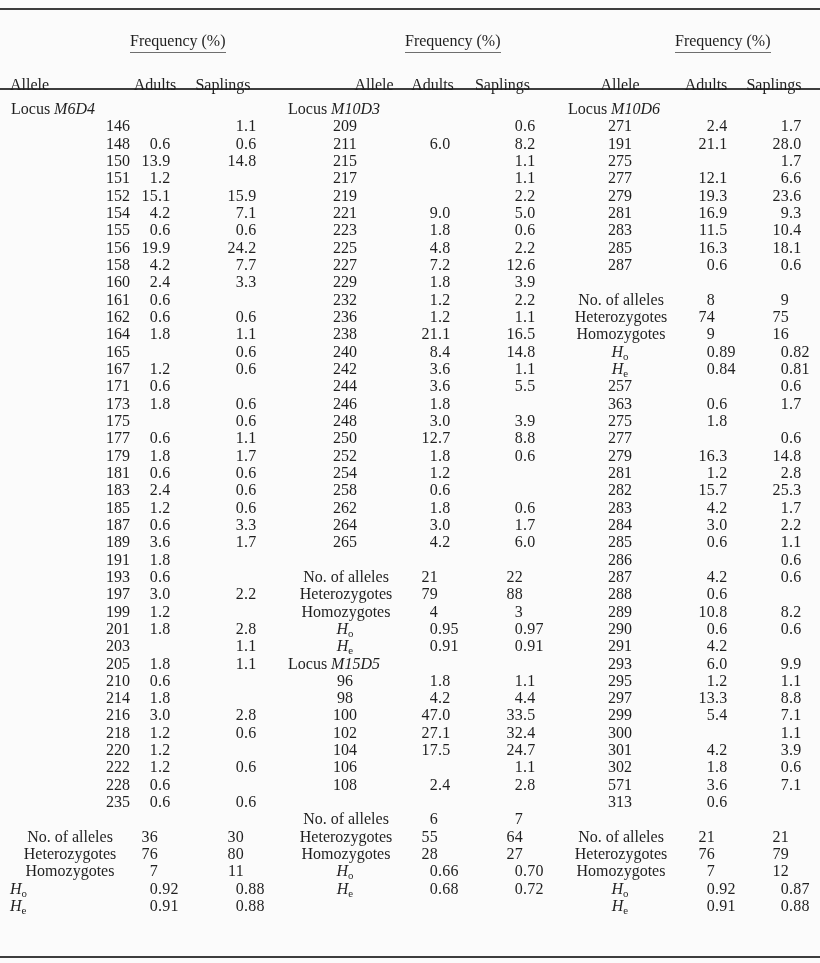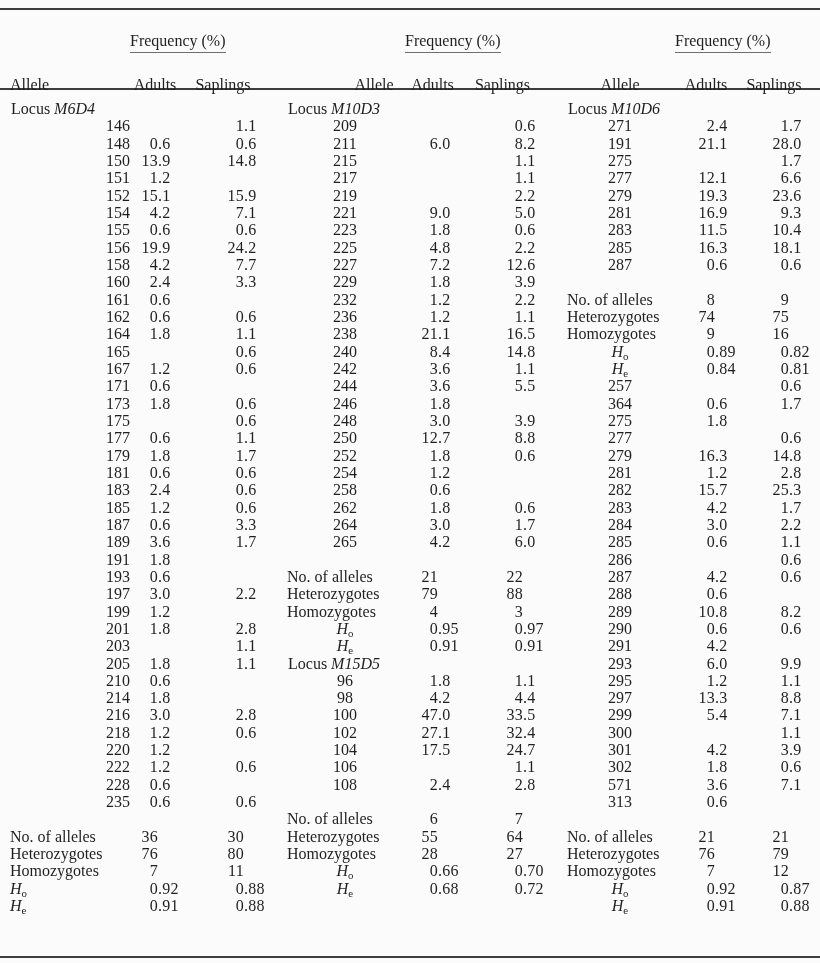--- a/index.html
+++ b/index.html
@@ -35,21 +35,21 @@
   .g0 .allele-h{text-align:left;padding-left:2px;}
   .g1 .allele-h{text-align:center;padding-left:58px;box-sizing:border-box;}
   .g2 .allele-h{text-align:center;}
   .adults-h{text-align:center;white-space:nowrap;}
   .saplings-h{text-align:center;white-space:nowrap;}
   
   .body{height:866px;box-sizing:border-box;padding-top:10px;display:flex;align-items:flex-start;overflow:hidden;}
   .row{display:flex;height:17.33px;line-height:17.3px;white-space:nowrap;}
   .c-label{box-sizing:border-box;}
   .lab-locus{padding-left:3px;}
-  .lab-stat{padding-left:2px;}
+  .lab-stat{padding-left:2px;text-align:center;}
   .g0 .lab-allele{padding-left:12px;text-align:right;}
   .g1 .lab-allele,.g2 .lab-allele{text-align:center;}
   .g0 .lab-h{padding-left:2px;text-align:left;}
   .g1 .lab-h,.g2 .lab-h{text-align:center;}
   .val{display:flex;letter-spacing:0.3px;}
   .val .ip{flex:1;text-align:right;}
   .val .fp{width:22px;text-align:left;}
   sub{font-size:0.68em;vertical-align:-0.25em;letter-spacing:0;}
   i{}
 </style>
@@ -1249,21 +1249,21 @@
           <div class="c-adults val">
             <span class="ip"></span>
             <span class="fp"></span>
           </div>
           <div class="c-saplings val">
             <span class="ip">0</span>
             <span class="fp">.6</span>
           </div>
         </div>
         <div class="row">
-          <div class="c-label lab-allele">364</div>
+          <div class="c-label lab-allele">363</div>
           <div class="c-adults val">
             <span class="ip">0</span>
             <span class="fp">.6</span>
           </div>
           <div class="c-saplings val">
             <span class="ip">1</span>
             <span class="fp">.7</span>
           </div>
         </div>
         <div class="row">

